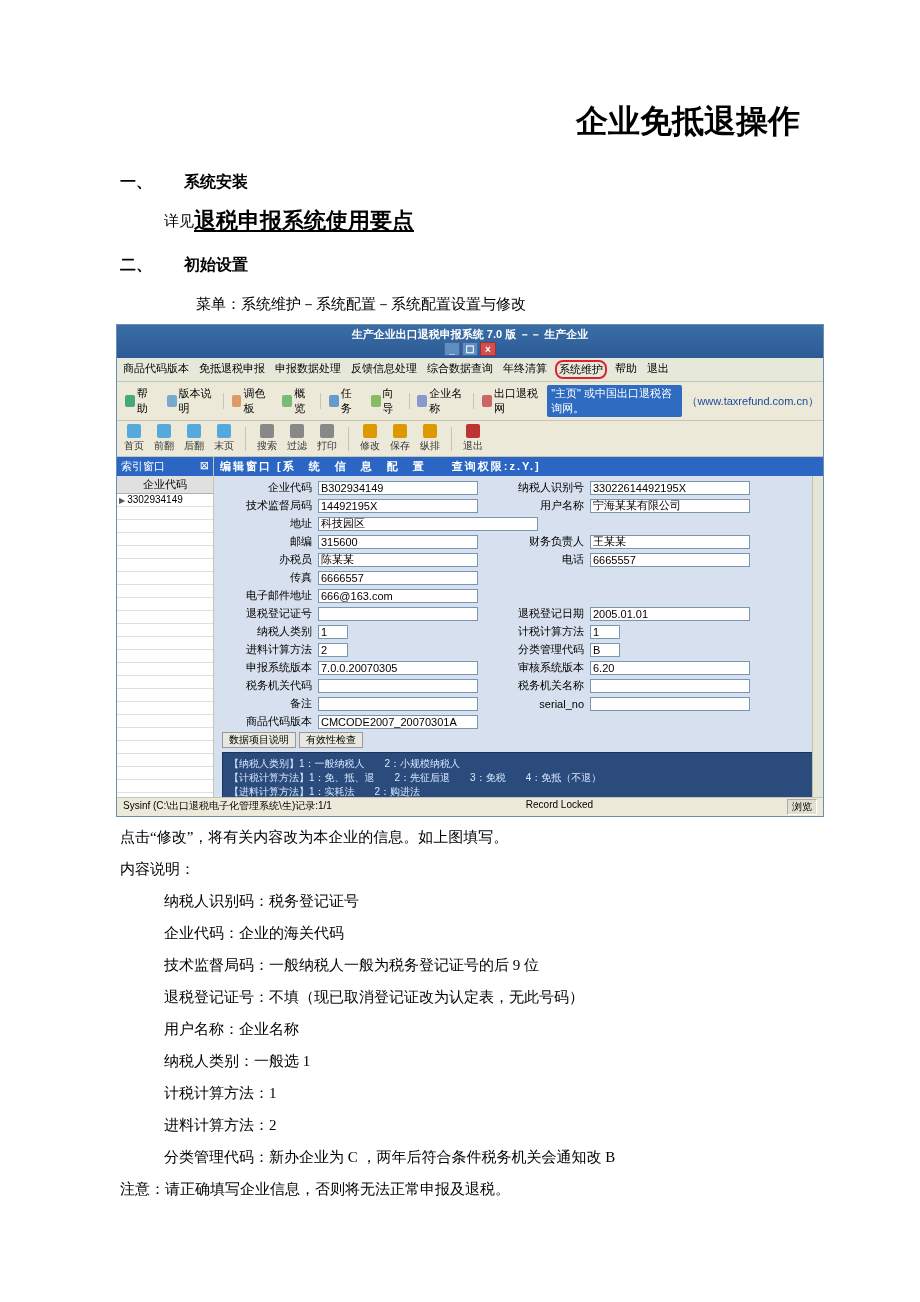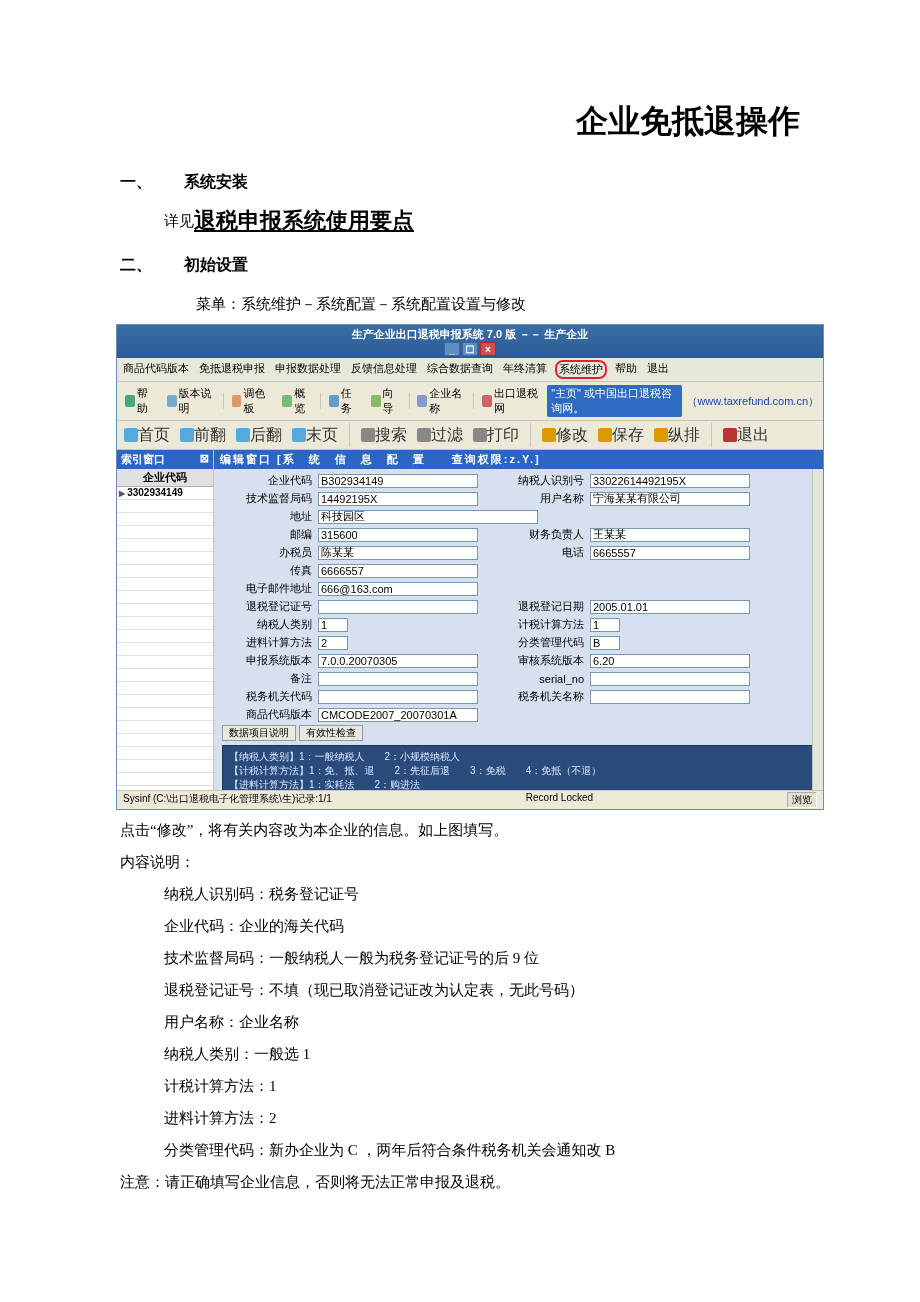--- a/index.html
+++ b/index.html
@@ -112,22 +112,22 @@
   .ic-nav    { background: #8b6; }
   .ic-sol    { background: #89c; }
   .ic-exp    { background: #c66; }
   .toolbar1 .linkbtn {
     background: #2e6bc1; color: #fff; padding: 1px 4px; border-radius: 2px;
     font-size: 11px;
   }
   .toolbar1 .taillink { color: #1a4aa0; font-size: 11px; }
 
   .toolbar2 .tb2-btn {
-    display: inline-flex; align-items: center;
-    justify-content: center; font-size: 16px; color: #333;
+    display: inline-flex; flex-direction: column; align-items: center;
+    justify-content: center; font-size: 10px; color: #333;
     padding: 1px 3px; cursor: pointer;
   }
   .toolbar2 .tb2-icon {
     width: 14px; height: 14px; display: inline-block;
     border-radius: 2px; margin-bottom: 1px;
   }
   .nav-first { background: #5ad; }
   .nav-prev  { background: #5ad; }
   .nav-next  { background: #5ad; }
   .nav-last  { background: #5ad; }
@@ -144,21 +144,20 @@
     display: flex;
     align-items: stretch;
     height: 340px;
     background: #fff;
   }
   .left-pane {
     width: 96px;
     display: flex; flex-direction: column;
     border-right: 1px solid #c5c5b8;
     background: #0369a1;
-    font-weight: bold;
   }
   .left-pane .pane-title {
     background: #2b66c4;
     color: #fff;
     padding: 2px 4px;
     font-size: 11px;
     display: flex; justify-content: space-between;
   }
   .left-pane .col-head {
     background: #e0e0e0;
@@ -492,29 +491,29 @@
             <span class="lbl">分类管理代码</span>
             <input type="text" class="narrow" value="B" style="">
           </div>
           <div class="form-row">
             <span class="lbl">申报系统版本</span>
             <input type="text" value="7.0.0.20070305" style="">
             <span class="lbl">审核系统版本</span>
             <input type="text" value="6.20" style="">
           </div>
           <div class="form-row">
+            <span class="lbl">税务机关代码</span>
+            <input type="text" value="" style="">
+            <span class="lbl">税务机关名称</span>
+            <input type="text" value="" style="">
+          </div>
+          <div class="form-row">
             <span class="lbl">备注</span>
             <input type="text" value="" style="">
             <span class="lbl">serial_no</span>
-            <input type="text" value="" style="">
-          </div>
-          <div class="form-row">
-            <span class="lbl">税务机关代码</span>
-            <input type="text" value="" style="">
-            <span class="lbl">税务机关名称</span>
             <input type="text" value="" style="">
           </div>
           <div class="form-row">
             <span class="lbl">商品代码版本</span>
             <input type="text" value="CMCODE2007_20070301A" style="">
             <span></span>
               <span></span>
           </div>
 
           <div class="btnrow">

